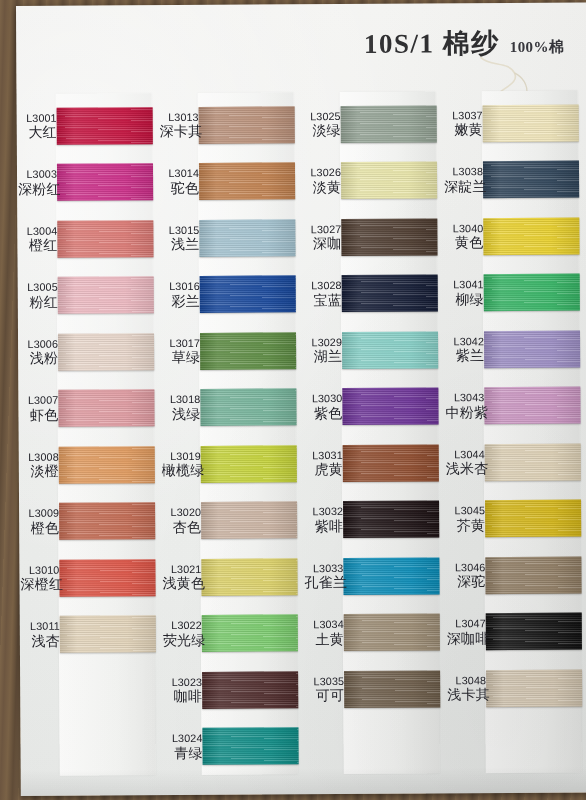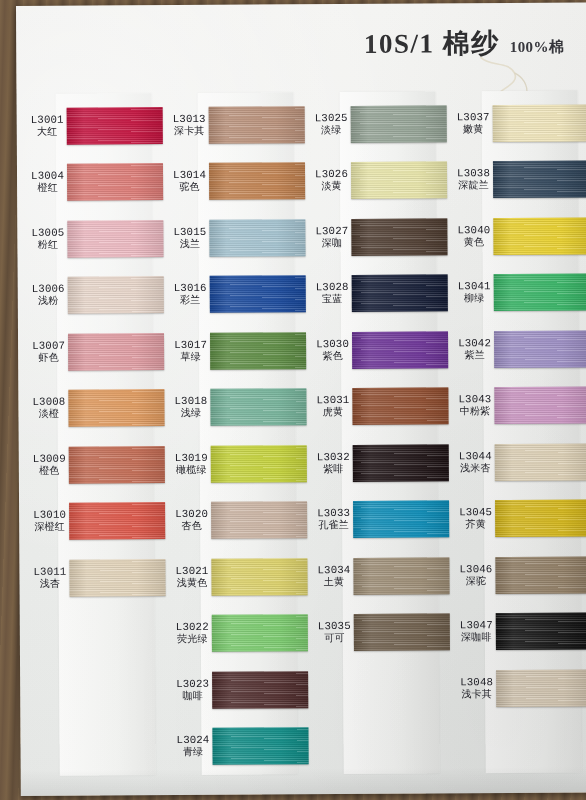--- a/index.html
+++ b/index.html
@@ -102,38 +102,38 @@
   }
   .row {
     position: relative;
     height: 56.5px;
     display: flex;
     align-items: center;
   }
   .label {
     width: 39px;
     flex: 0 0 39px;
-    text-align: center;
-    padding-left: 11px;
+    text-align: right;
+    padding-left: 1px;
     line-height: 1.18;
     color: #23232a;
     font-size: 10.5px;
-    font-family: Liberation Mono, monospace;
+    font-family: Liberation Sans, sans-serif;
     z-index: 3;
     position: relative;
   }
   .code {
     display: block;
     font-size: 10.8px;
     letter-spacing: 0.1px;
     white-space: nowrap;
   }
   .cname {
     display: block;
-    font-size: 10px;
+    font-size: 14px;
     letter-spacing: 0.2px;
     white-space: nowrap;
   }
   .swatch {
     position: relative;
     width: 96px;
     height: 37px;
     flex: 0 0 96px;
     z-index: 2;
     box-shadow: 0 1px 1.5px rgba(0,0,0,0.22);
@@ -192,20 +192,27 @@
         <div class="strip"></div>
         <div class="row">
           <div class="label">
             <span class="code">L3001</span>
             <span class="cname">大红</span>
           </div>
           <div class="swatch" style="background: rgb(196, 18, 62);"></div>
         </div>
         <div class="row">
           <div class="label">
+            <span class="code">L3003</span>
+            <span class="cname">深粉红</span>
+          </div>
+          <div class="swatch" style="background: rgb(203, 45, 136);"></div>
+        </div>
+        <div class="row">
+          <div class="label">
             <span class="code">L3004</span>
             <span class="cname">橙红</span>
           </div>
           <div class="swatch" style="background: rgb(220, 122, 117);"></div>
         </div>
         <div class="row">
           <div class="label">
             <span class="code">L3005</span>
             <span class="cname">粉红</span>
           </div>
@@ -366,20 +373,27 @@
         </div>
         <div class="row">
           <div class="label">
             <span class="code">L3028</span>
             <span class="cname">宝蓝</span>
           </div>
           <div class="swatch" style="background: rgb(19, 27, 52);"></div>
         </div>
         <div class="row">
           <div class="label">
+            <span class="code">L3029</span>
+            <span class="cname">湖兰</span>
+          </div>
+          <div class="swatch" style="background: rgb(134, 207, 198);"></div>
+        </div>
+        <div class="row">
+          <div class="label">
             <span class="code">L3030</span>
             <span class="cname">紫色</span>
           </div>
           <div class="swatch" style="background: rgb(107, 50, 150);"></div>
         </div>
         <div class="row">
           <div class="label">
             <span class="code">L3031</span>
             <span class="cname">虎黄</span>
           </div>

